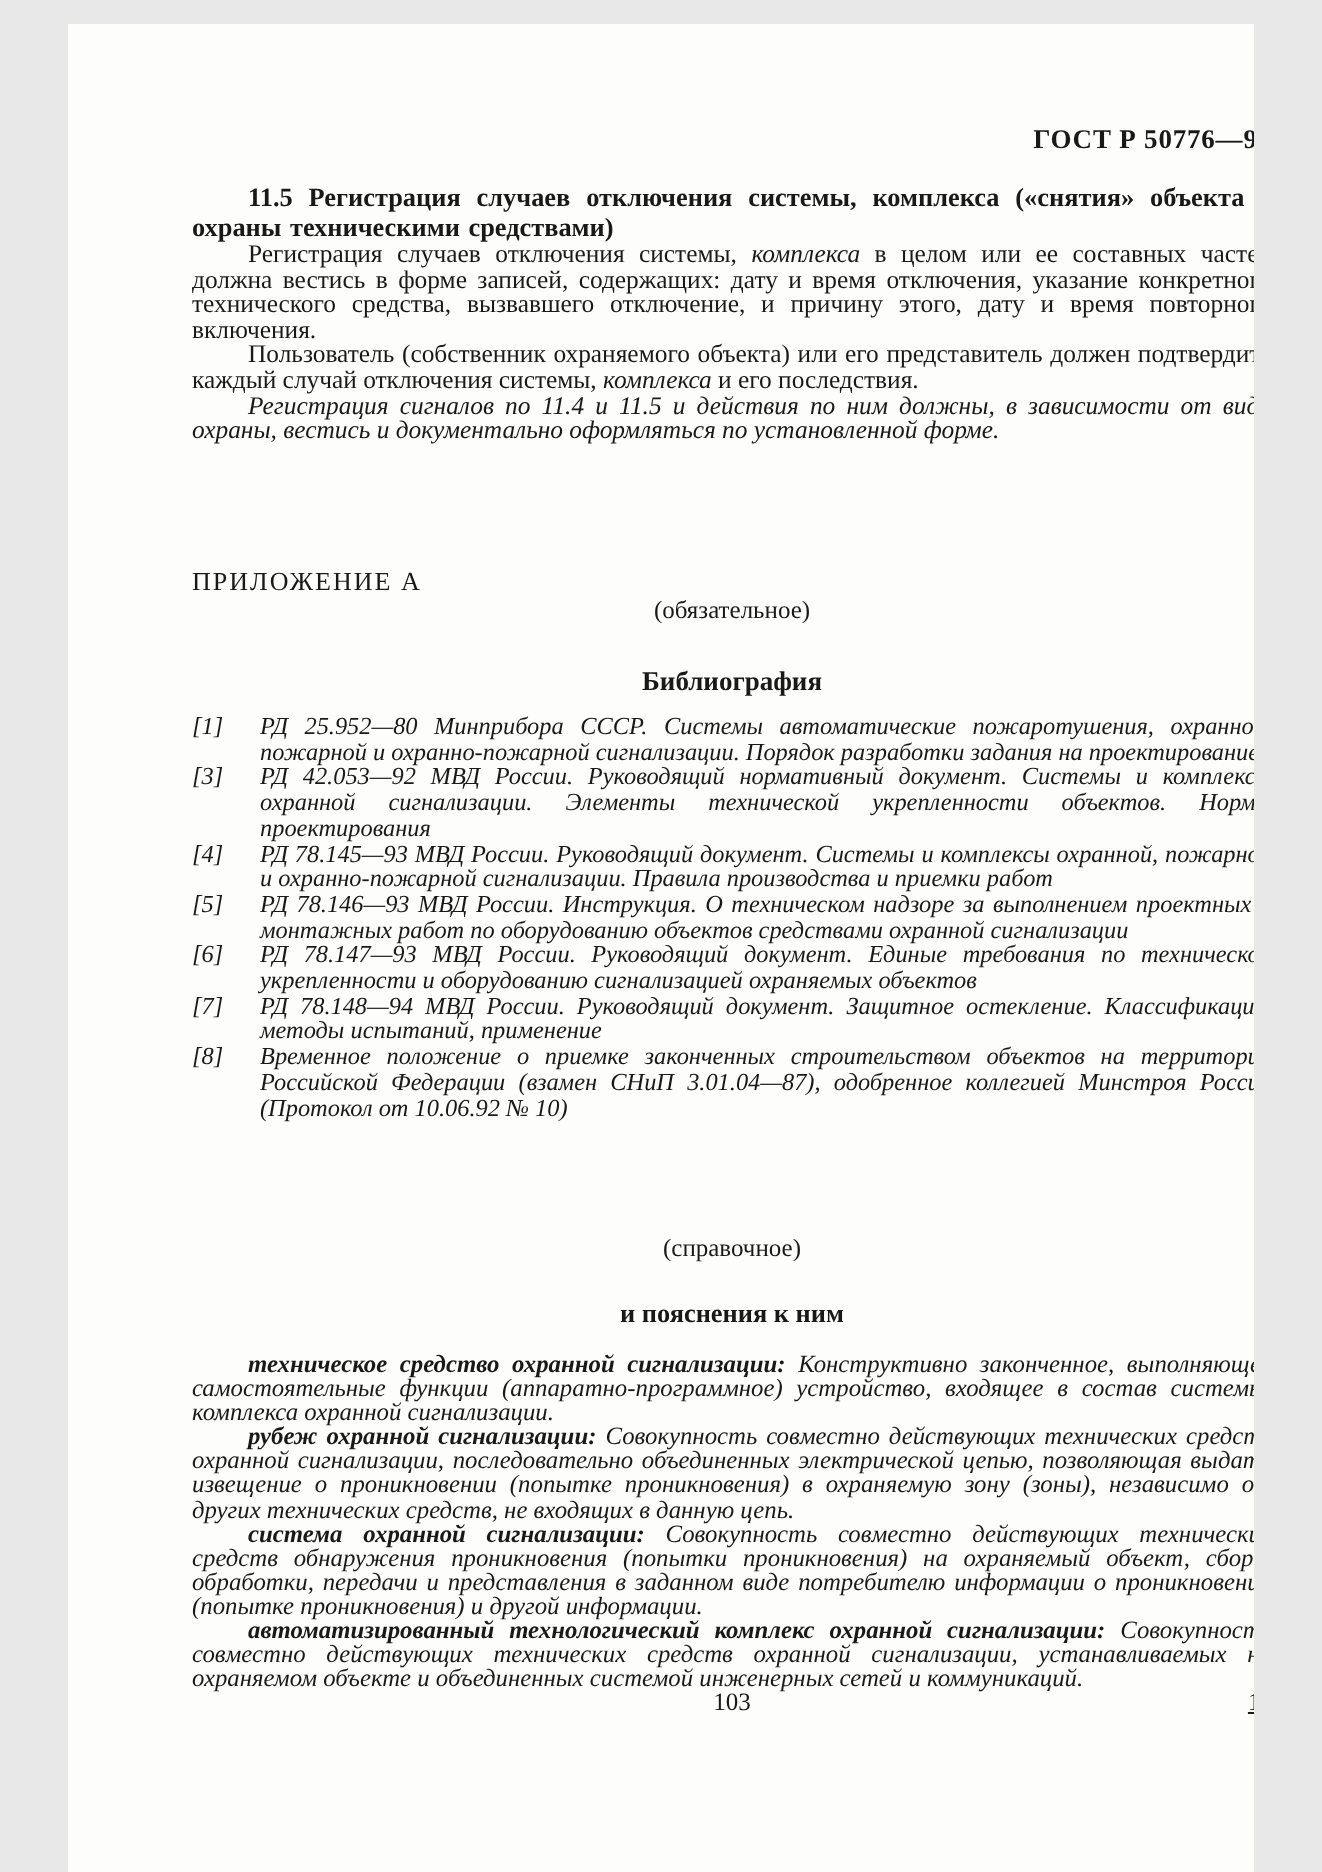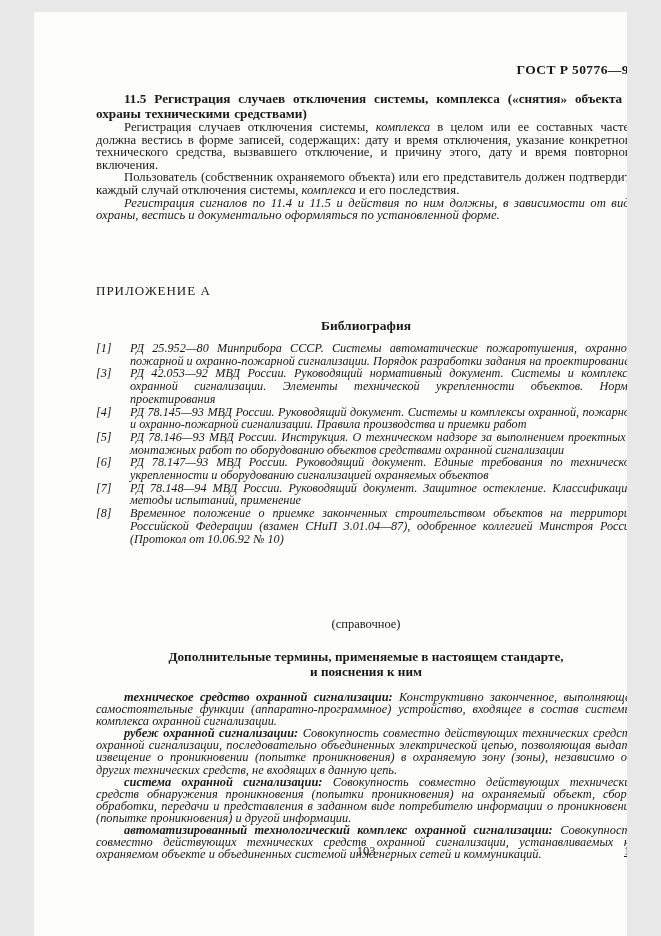--- a/index.html
+++ b/index.html
@@ -102,36 +102,36 @@
 
   <div class="block sec115">
     <p class="sec-heading">11.5 Регистрация случаев отключения системы, комплекса («снятия» объекта с охраны техническими средствами)</p>
     <p class="para"><span>Регистрация случаев отключения системы, </span><span class="it">комплекса</span><span> в целом или ее составных частей должна вестись в форме записей, содержащих: дату и время отключения, указание конкретного технического средства, вызвавшего отключение, и причину этого, дату и время повторного включения.</span></p>
     <p class="para"><span>Пользователь (собственник охраняемого объекта) или его представитель должен подтвердить каждый случай отключения системы, </span><span class="it">комплекса</span><span> и его последствия.</span></p>
     <p class="para"><span class="it">Регистрация сигналов по 11.4 и 11.5 и действия по ним должны, в зависимости от вида охраны, вестись и документально оформляться по установленной форме.</span></p>
   </div>
 
   <div class="block appA">
     <p class="app-title">ПРИЛОЖЕНИЕ А</p>
+    <p class="app-type">(обязательное)</p>
     <p class="bib-title">Библиография</p>
 
     <div class="biblist">
       <p class="bib"><span class="num">[1]</span><span>РД 25.952—80 Минприбора СССР. Системы автоматические пожаротушения, охранной, пожарной и охранно-пожарной сигнализации. Порядок разработки задания на проектирование</span></p>
       <p class="bib"><span class="num">[3]</span><span>РД 42.053—92 МВД России. Руководящий нормативный документ. Системы и комплексы охранной сигнализации. Элементы технической укрепленности объектов. Нормы проектирования</span></p>
       <p class="bib"><span class="num">[4]</span><span>РД 78.145—93 МВД России. Руководящий документ. Системы и комплексы охранной, пожарной и охранно-пожарной сигнализации. Правила производства и приемки работ</span></p>
       <p class="bib"><span class="num">[5]</span><span>РД 78.146—93 МВД России. Инструкция. О техническом надзоре за выполнением проектных и монтажных работ по оборудованию объектов средствами охранной сигнализации</span></p>
       <p class="bib"><span class="num">[6]</span><span>РД 78.147—93 МВД России. Руководящий документ. Единые требования по технической укрепленности и оборудованию сигнализацией охраняемых объектов</span></p>
       <p class="bib"><span class="num">[7]</span><span>РД 78.148—94 МВД России. Руководящий документ. Защитное остекление. Классификация, методы испытаний, применение</span></p>
       <p class="bib"><span class="num">[8]</span><span>Временное положение о приемке законченных строительством объектов на территории Российской Федерации (взамен СНиП 3.01.04—87), одобренное коллегией Минстроя России (Протокол от 10.06.92 № 10)</span></p>
     </div>
   </div>
 
   <div class="block appB">
     <p class="app-type">(справочное)</p>
-    <p class="terms-title">Дополнительные термины, применяемые в настоящем стандарте,</p>
     <p class="terms-title">и пояснения к ним</p>
 
     <div class="defs">
       <p class="def"><span class="term">техническое средство охранной сигнализации:</span> <span class="dfn">Конструктивно законченное, выполняющее самостоятельные функции (аппаратно-программное) устройство, входящее в состав системы, комплекса охранной сигнализации.</span></p>
       <p class="def"><span class="term">рубеж охранной сигнализации:</span> <span class="dfn">Совокупность совместно действующих технических средств охранной сигнализации, последовательно объединенных электрической цепью, позволяющая выдать извещение о проникновении (попытке проникновения) в охраняемую зону (зоны), независимо от других технических средств, не входящих в данную цепь.</span></p>
       <p class="def"><span class="term">система охранной сигнализации:</span> <span class="dfn">Совокупность совместно действующих технических средств обнаружения проникновения (попытки проникновения) на охраняемый объект, сбора, обработки, передачи и представления в заданном виде потребителю информации о проникновении (попытке проникновения) и другой информации.</span></p>
       <p class="def"><span class="term">автоматизированный технологический комплекс охранной сигнализации:</span> <span class="dfn">Совокупность совместно действующих технических средств охранной сигнализации, устанавливаемых на охраняемом объекте и объединенных системой инженерных сетей и коммуникаций.</span></p>
     </div>
   </div>
 

